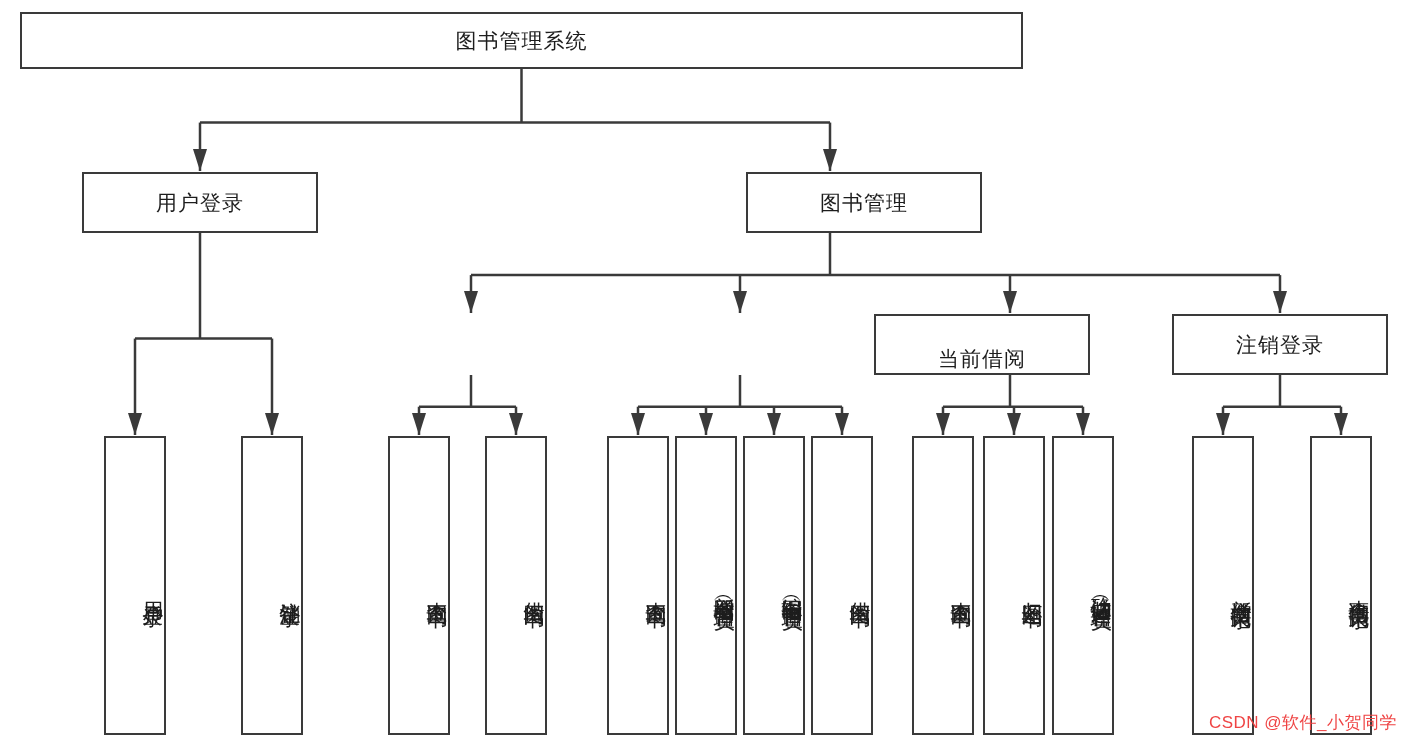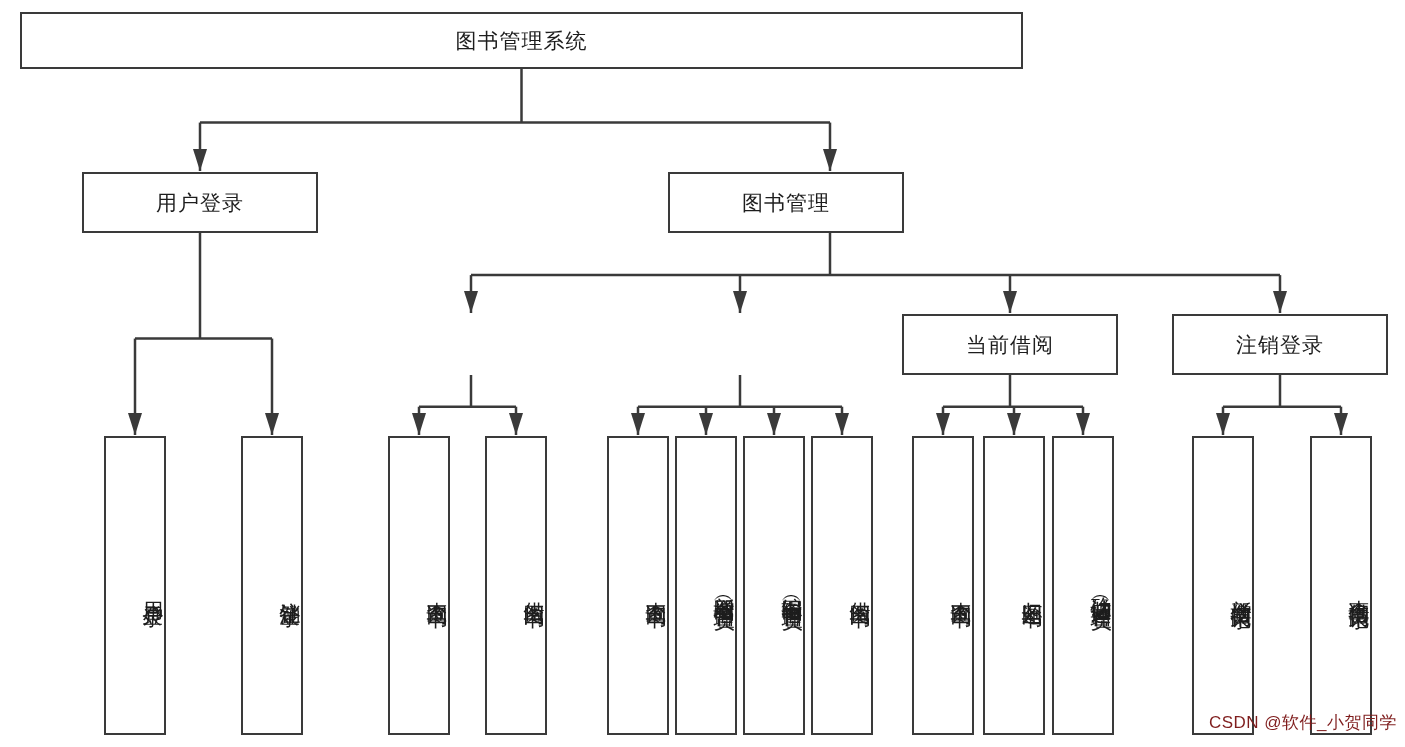--- a/index.html
+++ b/index.html
@@ -61,21 +61,21 @@
     fill: none;
   }
   .arrowhead {
     fill: #3a3a3a;
   }
   #watermark {
     position: absolute;
     right: 8px;
     bottom: 6px;
     font-size: 17px;
-    color: #7f1d1d;
+    color: #ef4444;
     letter-spacing: 0.5px;
     white-space: nowrap;
     font-family: "Liberation Sans", "DejaVu Sans", sans-serif;
   }
 </style>
 </head>
 <body>
 
 <div id="canvas">
 
@@ -134,25 +134,25 @@
       <polygon points="1334,413 1348,413 1341,435" class="arrowhead"></polygon>
     </svg>
 
   <div class="node horiz" style="left: 20px; top: 12px; width: 1003px; height: 57px;">
       <span>图书管理系统</span>
     </div>
 
   <div class="node horiz" style="left: 82px; top: 172px; width: 236px; height: 61px;">
       <span>用户登录</span>
     </div>
-  <div class="node horiz" style="left: 668px; top: 172px; width: 236px; height: 61px; text-align: right;">
+  <div class="node horiz" style="left: 746px; top: 172px; width: 236px; height: 61px; text-align: right;">
       <span>图书管理</span>
     </div>
 
-  <div class="node horiz" style="left: 902px; top: 314px; width: 216px; height: 61px;">
+  <div class="node horiz" style="left: 874px; top: 314px; width: 216px; height: 61px; align-items: flex-end;">
       <span>当前借阅</span>
     </div>
   <div class="node horiz" style="left: 1172px; top: 314px; width: 216px; height: 61px;">
       <span>注销登录</span>
     </div>
 
   <div class="node vert" style="left: 104px; top: 436px; width: 62px; height: 299px;">
       <span>用户登录</span>
     </div>
   <div class="node vert" style="left: 241px; top: 436px; width: 62px; height: 299px;">

